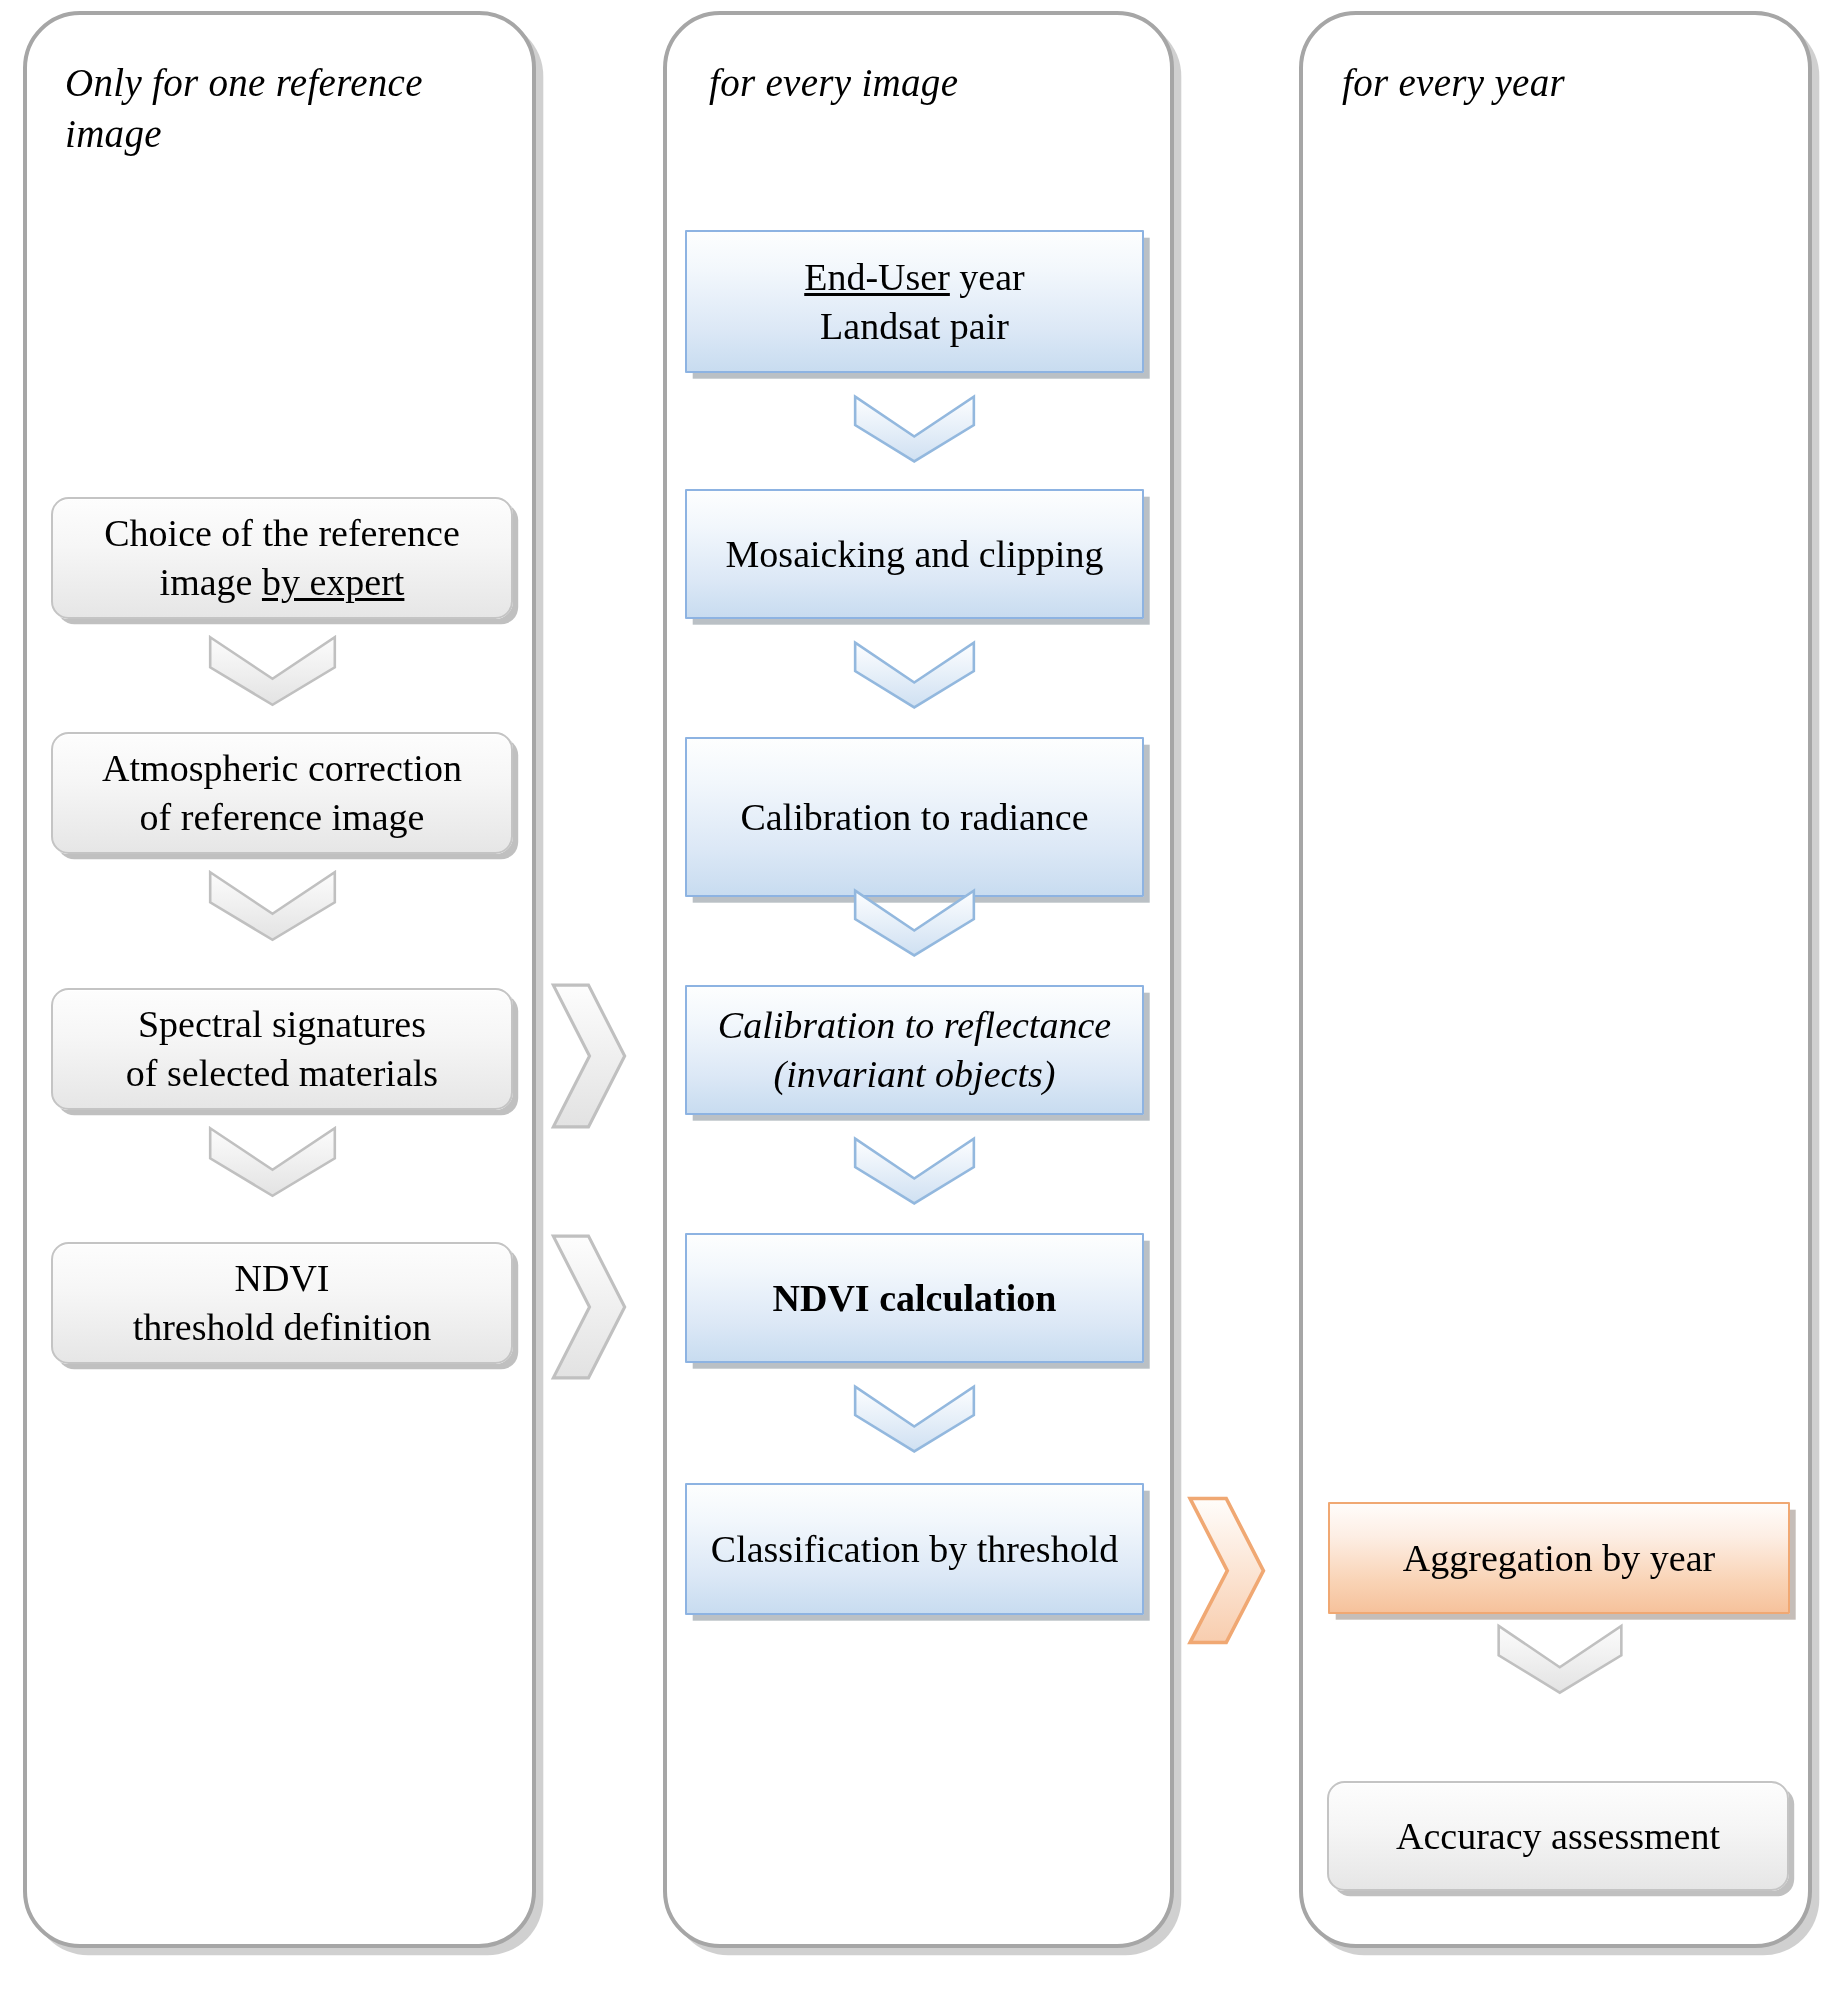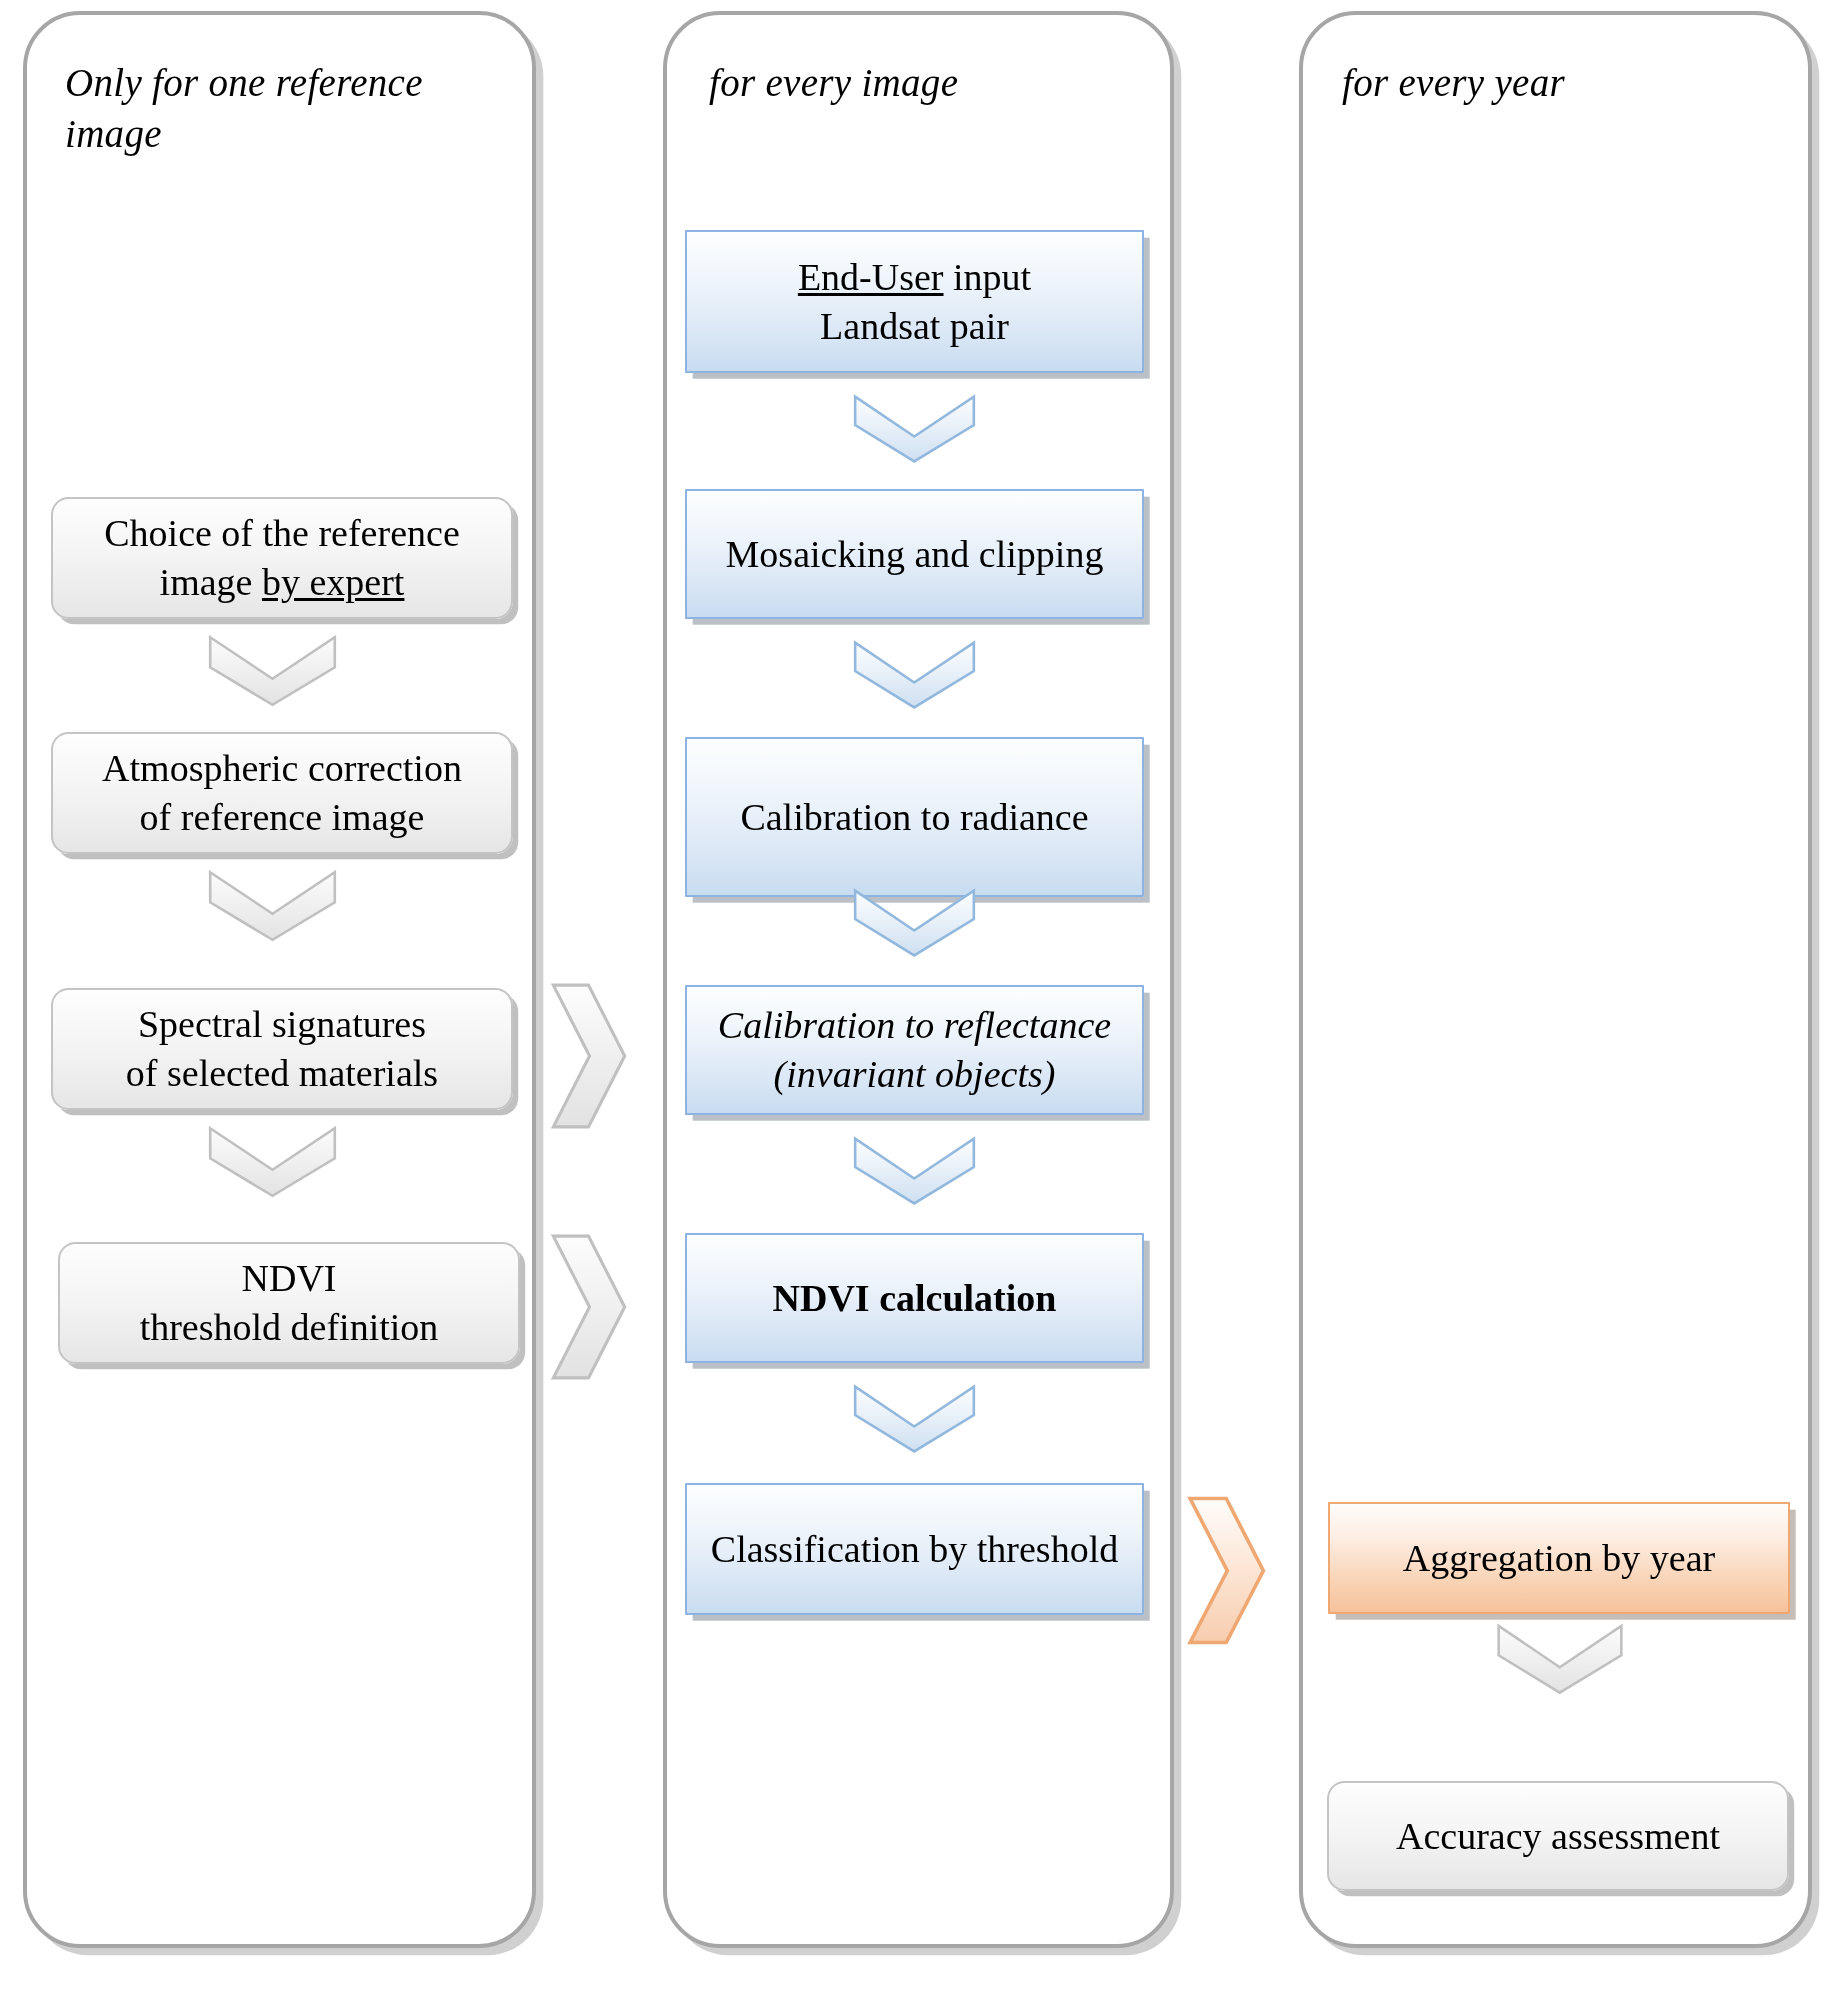--- a/index.html
+++ b/index.html
@@ -143,33 +143,33 @@
       <polygon points="10,6 130,86 250,6 250,64 130,136 10,64" fill="url(#gg3)" stroke="#c0c0c0" stroke-width="5"></polygon>
       <defs>
         <linearGradient id="gg3" x1="0" y1="0" x2="0" y2="1">
           <stop offset="0%" stop-color="#fcfcfc"></stop>
             <stop offset="100%" stop-color="#e3e3e3"></stop>
         </linearGradient>
       </defs>
     </svg>
   </div>
 
-  <div class="node grey" style="left:58px; top:1242px; width:462px; height:122px;">
+  <div class="node grey" style="left:51px; top:1242px; width:462px; height:122px;">
     <span class="lines">
       <span>NDVI</span><br>
       <span>threshold definition</span>
     </span>
   </div>
 
   <div class="lane" style="left:663px; top:11.4px; width:511px; height:1937px;"></div>
   <div class="lane-label" style="left:709px; top:57px; width:425px;">for every image</div>
 
   <div class="node blue" style="left:685px; top:230px; width:459px; height:143px;">
     <span class="lines">
-      <span class="ul">End-User</span><span> input</span><br>
+      <span class="ul">End-User</span><span> year</span><br>
       <span>Landsat pair</span>
     </span>
   </div>
 
   <div class="chev" style="left:851px; top:394px; width:127px; height:70px;">
     <svg width="127" height="70" viewBox="0 0 245 135">
       <polygon points="8,5 122,82 237,5 237,60 122,130 8,60" fill="url(#bg1)" stroke="#93b8de" stroke-width="5"></polygon>
       <defs>
         <linearGradient id="bg1" x1="0" y1="0" x2="0" y2="1">
           <stop offset="0%" stop-color="#fdfeff"></stop>

